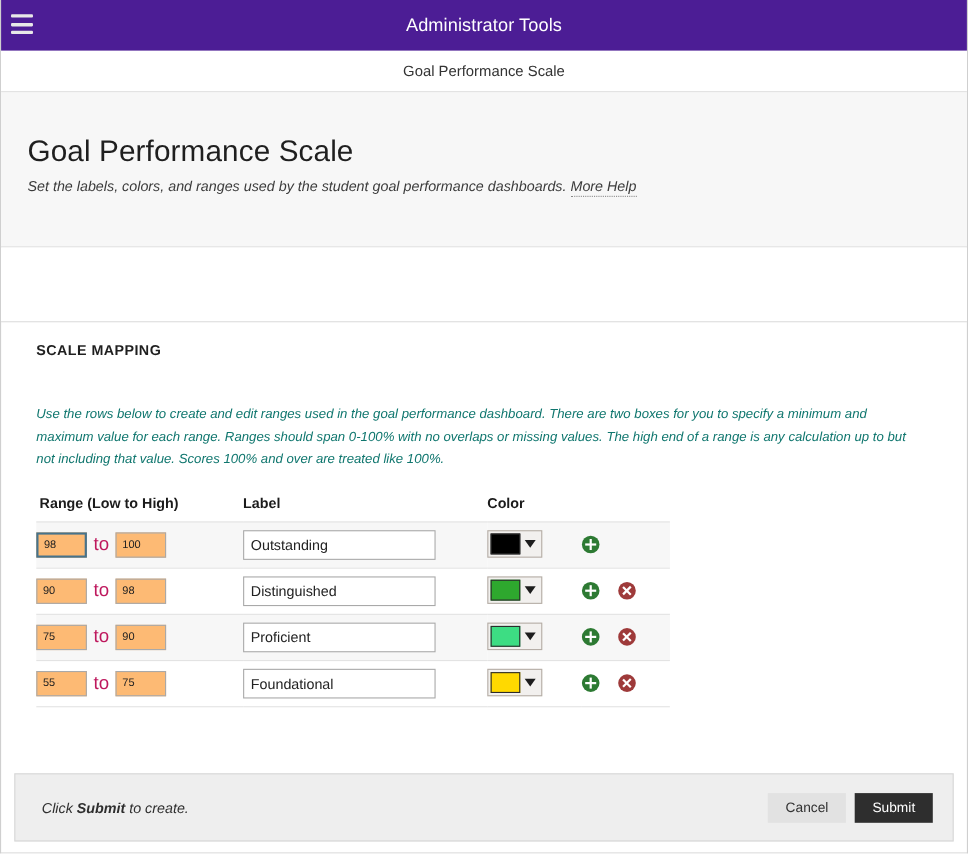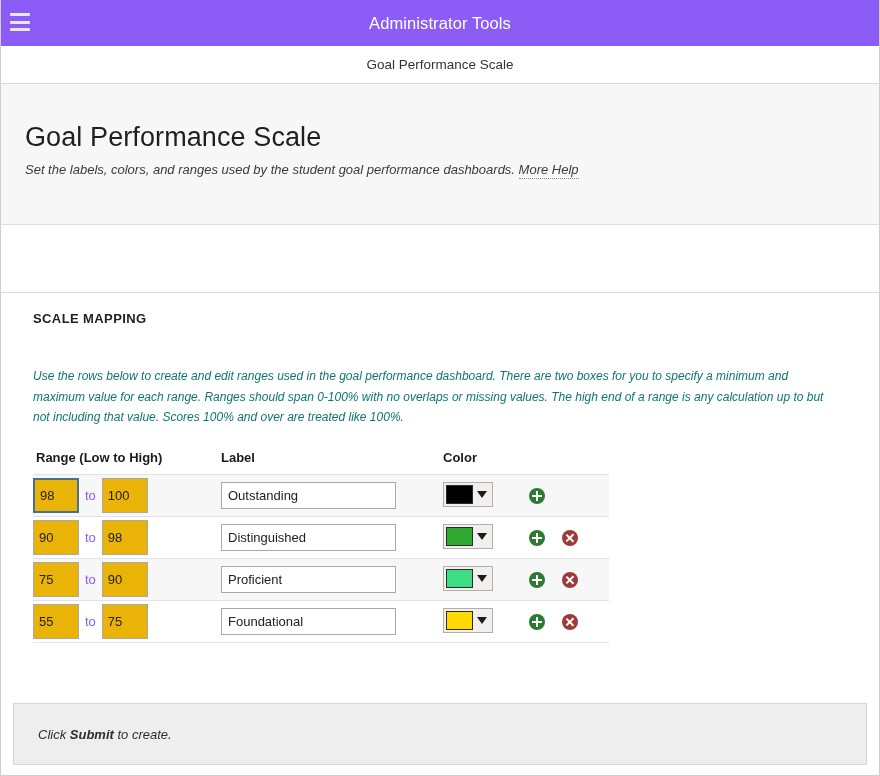--- a/index.html
+++ b/index.html
@@ -16,21 +16,21 @@
     position: relative;
     border-left: 1px solid #cfcfcf;
     border-right: 1px solid #cfcfcf;
     border-bottom: 1px solid #cfcfcf;
     background: #fff;
   }
 
   
   .appbar {
     height: 46px;
-    background: #8b5cf6;
+    background: #4c1d95;
     position: relative;
     display: flex;
     align-items: center;
   }
   .hamburger {
     position: absolute;
     left: 9px; top: 13px;
     width: 20px; height: 18px;
     display: flex; flex-direction: column; justify-content: space-between;
     cursor: pointer;
@@ -123,37 +123,37 @@
   table.scale tbody tr:nth-child(odd) { background: #f7f7f7; }
   table.scale tbody tr td {
     border-top: 1px solid #e3e3e3;
     padding: 0;
     vertical-align: middle;
   }
   table.scale tbody tr:last-child td { border-bottom: 1px solid #e3e3e3; }
 
   .cell-range { padding-left: 3px; white-space: nowrap; }
   .num {
-    width: 46px; height: 35px;
+    width: 46px; height: 23px;
     border: 1px solid #a9a9a9;
-    background: #eab308;
+    background: #fdba74;
     font-family: "Liberation Sans", sans-serif;
-    font-size: 13px;
+    font-size: 10px;
     color: #222;
     padding: 0 5px;
     vertical-align: middle;
   }
   .num.focused {
     border: 2px solid #46738c;
     outline: none;
   }
   .tolabel {
     display: inline-block;
-    font-size: 13px;
-    color: #8b5cf6;
+    font-size: 17px;
+    color: #be185d;
     padding: 0 6px;
     vertical-align: middle;
   }
   .txt {
     width: 175px; height: 27px;
     border: 1px solid #a9a9a9;
     background: #fff;
     font-family: "Liberation Sans", sans-serif;
     font-size: 13px;
     color: #222;
@@ -323,15 +323,19 @@
                 </span>
               </span></td>
             <td class="actions"><span class="icobtn add"></span><span class="icobtn del"></span></td>
           </tr>
         </tbody>
     </table>
   </div>
 
   <div class="footer">
     <div class="note"><span>Click </span><b>Submit</b><span> to create.</span></div>
+    <div class="btns">
+      <button class="btn cancel">Cancel</button>
+      <button class="btn submit">Submit</button>
+    </div>
   </div>
 
 </div>
 
 </body></html>

